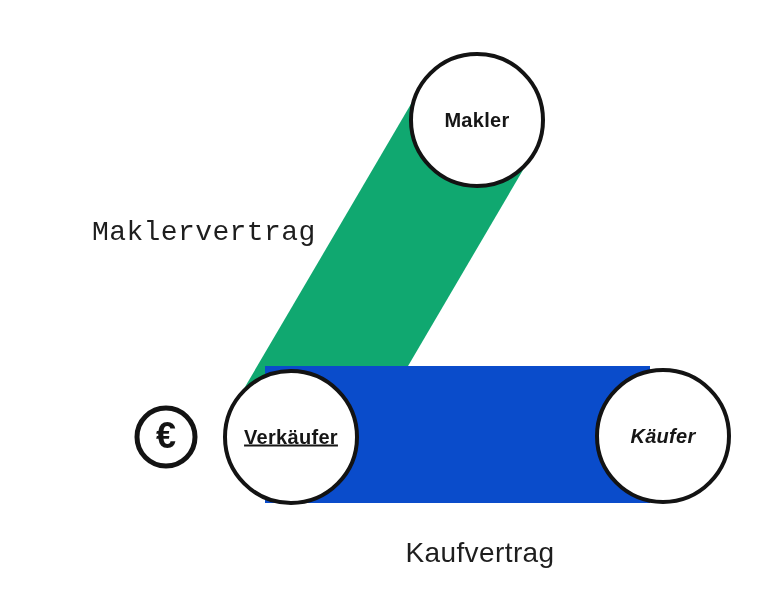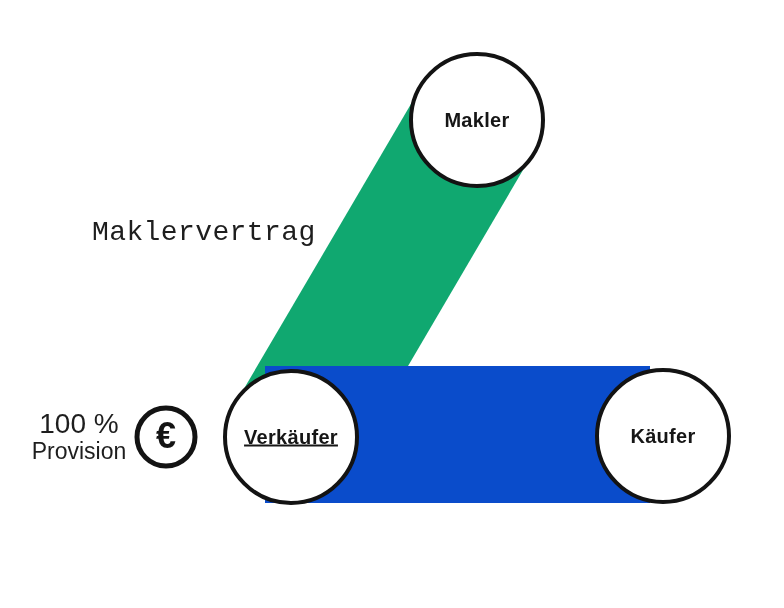--- a/index.html
+++ b/index.html
@@ -87,25 +87,22 @@
     <circle class="node-circle" cx="291" cy="437" r="66" stroke="#131313"></circle>
     <circle class="node-circle" cx="663" cy="436" r="66" stroke="#131313"></circle>
 
     <circle class="euro-ring" cx="166" cy="437" r="29" stroke="#131313"></circle>
   </svg>
 
   <div class="node-label" style="left:477px; top:120px;">Makler</div>
 
   <div class="node-label" style="left:291px; top:437px;text-decoration:underline;">Verkäufer</div>
 
-  <div class="node-label" style="left:663px; top:436px;">Käufer</div>
+  <div class="node-label" style="left:663px; top:436px;font-style:italic;">Käufer</div>
 
   <div class="band-label" style="left:92px; top:217px;font-family:Liberation Mono, monospace;">Maklervertrag</div>
 
+  <div class="band-label centered" style="left:480px; top:553px;">Kaufvertrag</div>
 
-  <div class="provision-block" style="left:79px; top:437px;">
-    <div class="provision-line1">100 %</div>
-    <div class="provision-line2">Provision</div>
-  </div>
 
   <div class="euro-glyph" style="left:166px; top:437px;">€</div>
 
 </div>
 
 </body></html>

